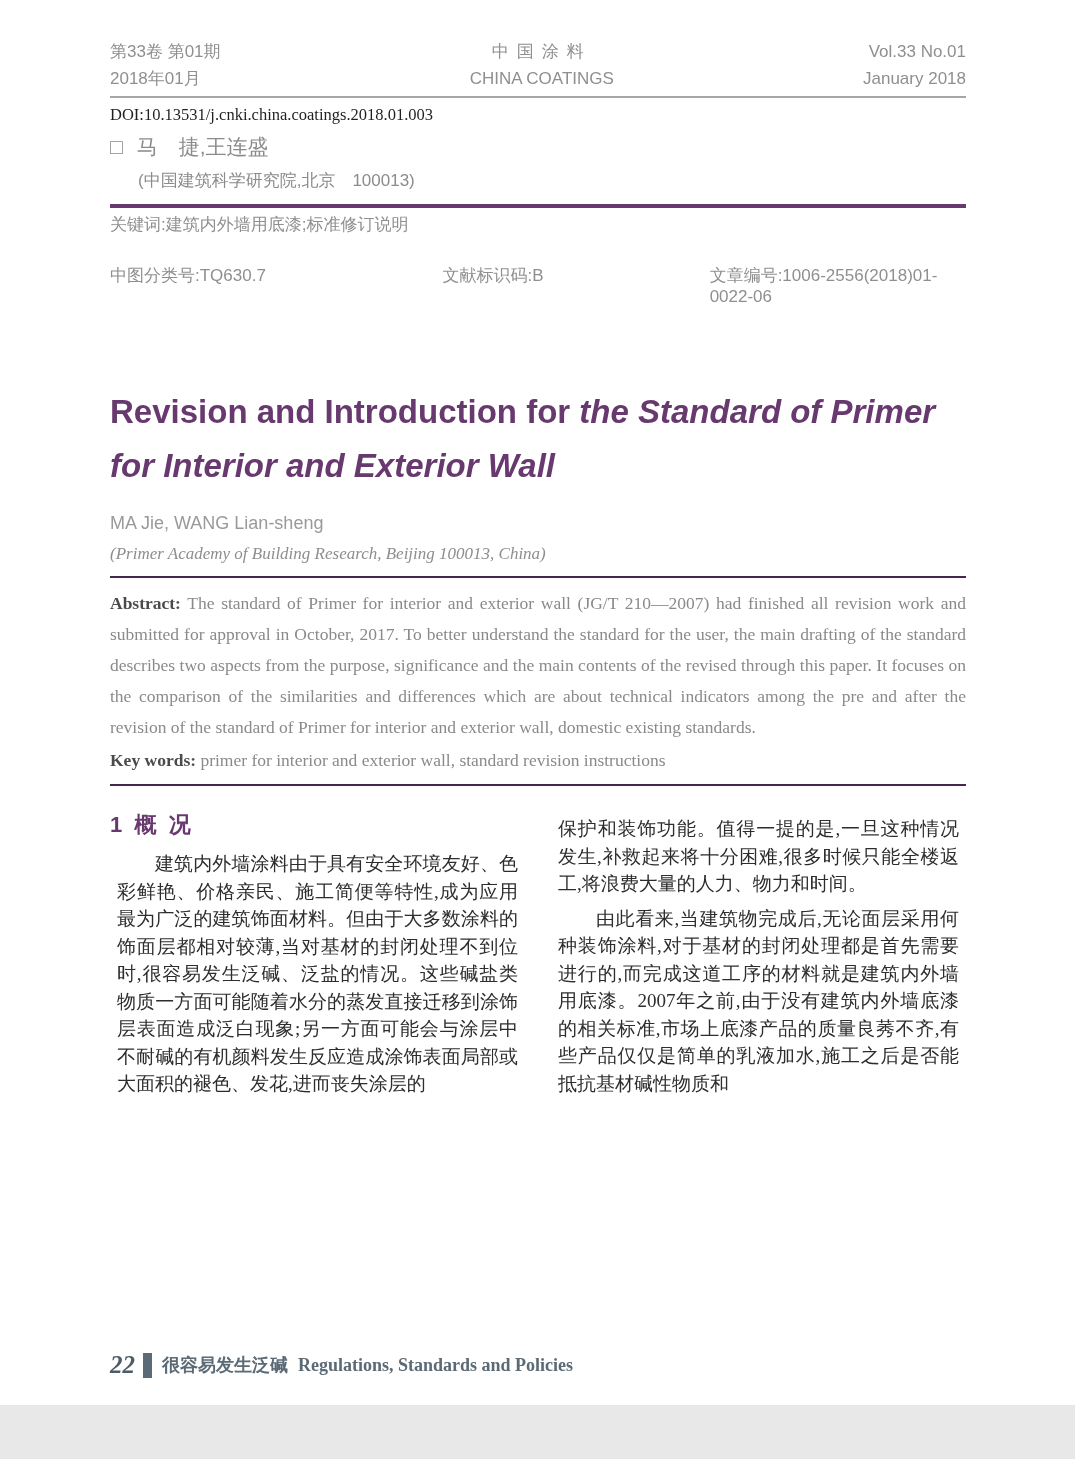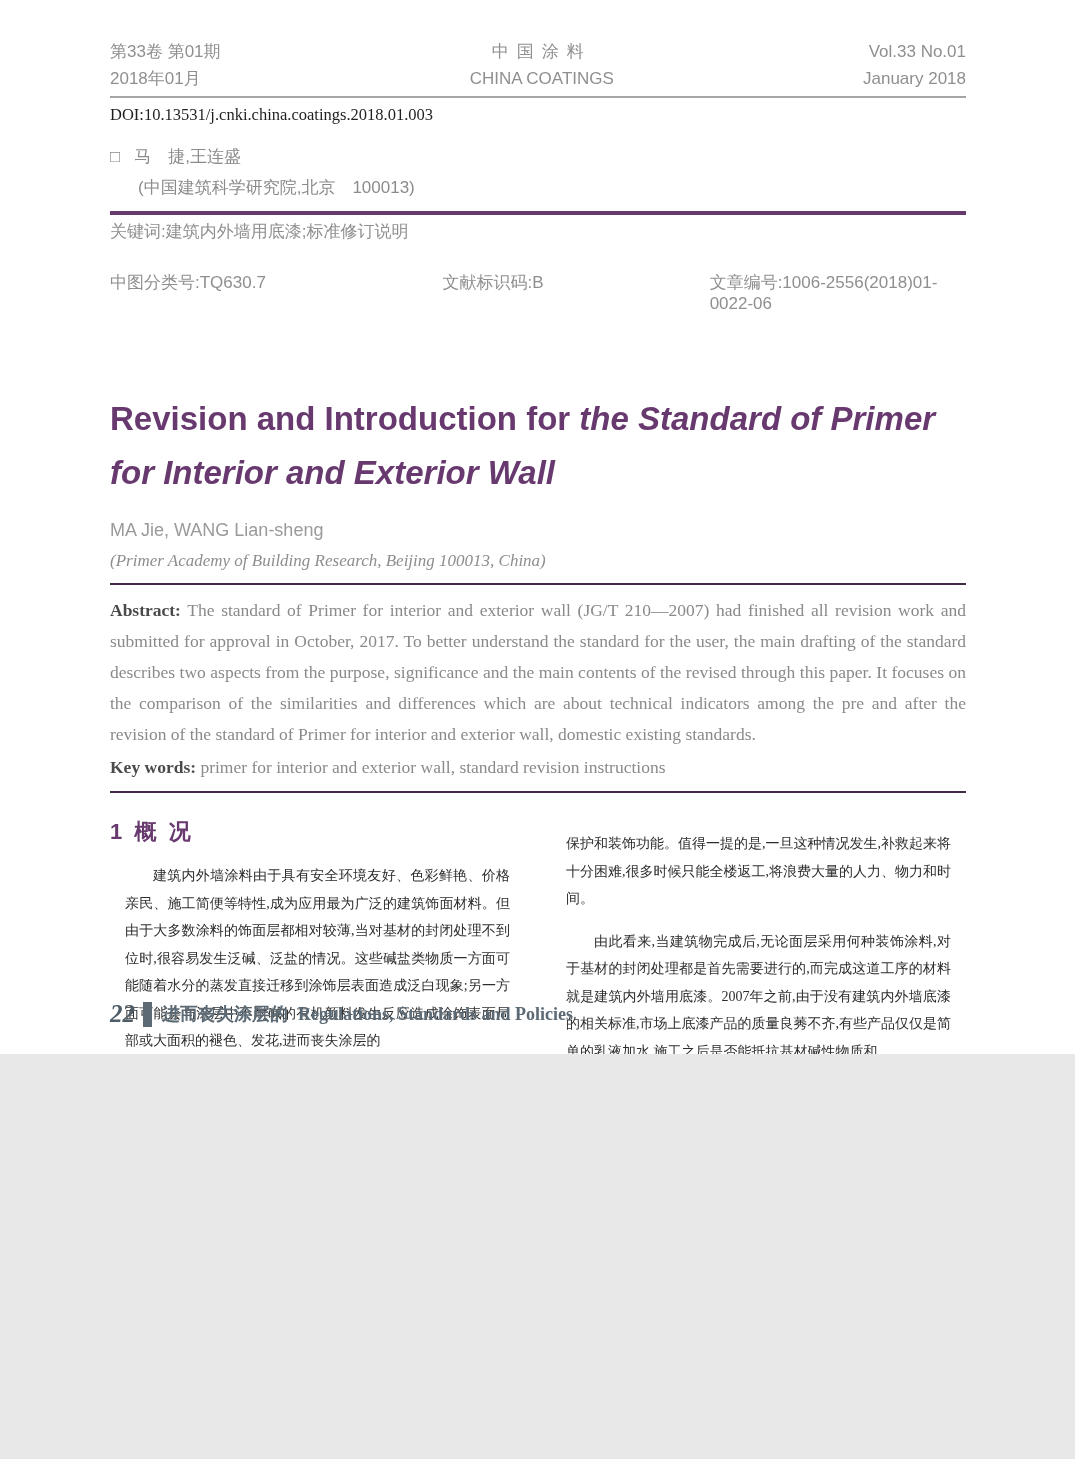--- a/index.html
+++ b/index.html
@@ -1,37 +1,37 @@
 <!DOCTYPE html>
 <html><head>
 <meta charset="utf-8">
 <style>
   html,body { margin:0; padding:0; background:#e8e8e8; }
   .page {
-    width: 1075px; height: 1054px; background:#ffffff; position: relative;
+    width: 1075px; height: 1405px; background:#ffffff; position: relative;
     margin: 0 auto; overflow: hidden;
     font-family: "Liberation Sans", sans-serif;
     --accent:#68396f; --ruleDark:#43284a; --grayText:#8f8f8f;
     --bodyText:#2d2d2d; --introColor:#5f3366; --footerSlate:#5b6a75;
   }
   .body-col { width: 856px; margin-left: 110px; }
 
   
   .hdr-row { display:flex; justify-content:space-between; padding-top:38px;
              color:var(--grayText); font-size:17px; line-height:27px; }
   .hdr-center { text-align:center; }
   .hdr-center .cn { letter-spacing:8px; }
   .hdr-right { text-align:right; }
   .hdr-rule { border-bottom:2px solid #a6a6a6; margin-top:4px; }
   .doi { font-family:"Liberation Serif", serif; color:#1f1f1f; font-size:16.5px; margin-top:7px; }
 
   
   .title-cn { margin-top:66px; color:var(--accent); font-weight:bold;
               font-size:48px; line-height:78px; letter-spacing:2px; }
-  .byline { margin-top:20px; color:#8b8b8b; font-size:17px; }
+  .byline { margin-top:8px; color:#8b8b8b; font-size:21px; }
   .byline .marker { margin-right:14px; }
   .affil-cn { margin-top:8px; padding-left:28px; color:#8b8b8b; font-size:17px; }
   .rule-thick { height:4px; background:var(--accent); margin-top:12px; }
 
   .abs-cn { margin-top:16px; color:var(--grayText); font-size:17px; line-height:30px;
             text-align:justify; padding-left:70px; text-indent:-70px; }
   .kw-cn { margin-top:2px; color:var(--grayText); font-size:17px; line-height:30px; }
   .meta-row { display:flex; margin-top:24px; color:var(--grayText); font-size:17px;gap:48px; }
   .meta-row .m1 { width:322px; } .meta-row .m2 { width:248px; }
 
@@ -53,22 +53,22 @@
   
   .intro { margin-top:26px; color:var(--introColor); font-size:20.5px; line-height:37px;
            font-family:"DejaVu Serif", serif; font-style:italic; letter-spacing:1px;
            text-indent:2em; text-align:justify; }
 
   
   .cols { display:flex; gap:26px; margin-top:22px; }
   .col { width:415px; }
   .sec-heading { color:var(--accent); font-weight:bold; font-size:22px;
                  white-space:pre-wrap; margin:2px 0 10px 0; }
-  .body-p { color:var(--bodyText); font-size:14px; line-height:27.5px;
-            text-align:justify; font-family:"Liberation Serif", serif; margin:15px; }
+  .body-p { color:var(--bodyText); font-size:19px; line-height:27.5px;
+            text-align:justify; font-family:"Liberation Serif", serif; margin:7px; }
   .indent { text-indent:2em; }
 
   
   .page-footer { position:absolute; left:110px; bottom:26px; display:flex; align-items:center; }
   .pageno { font-family:"Liberation Serif", serif; font-weight:bold; font-style:italic;
             font-size:25px; color:#4d5c66; }
   .footer-bar { width:9px; height:25px; background:var(--footerSlate); margin:0 10px 0 8px; }
   .footer-sec-cn, .footer-sec-en { font-weight:bold; font-size:18px; color:var(--footerSlate);
             font-family:"Liberation Serif", serif; }
   .footer-sec-cn { margin-right:10px; }
@@ -138,16 +138,16 @@
         <p class="body-p">保护和装饰功能。值得一提的是,一旦这种情况发生,补救起来将十分困难,很多时候只能全楼返工,将浪费大量的人力、物力和时间。</p>
         <p class="body-p indent">由此看来,当建筑物完成后,无论面层采用何种装饰涂料,对于基材的封闭处理都是首先需要进行的,而完成这道工序的材料就是建筑内外墙用底漆。2007年之前,由于没有建筑内外墙底漆的相关标准,市场上底漆产品的质量良莠不齐,有些产品仅仅是简单的乳液加水,施工之后是否能抵抗基材碱性物质和</p>
       </div>
     </div>
 
   </div>
 
   <div class="page-footer">
     <span class="pageno">22</span>
     <span class="footer-bar"></span>
-    <span class="footer-sec-cn">进而丧失涂层的</span>
+    <span class="footer-sec-cn">很容易发生泛碱</span>
     <span class="footer-sec-en">Regulations, Standards and Policies</span>
   </div>
 </div>
 
 </body></html>

